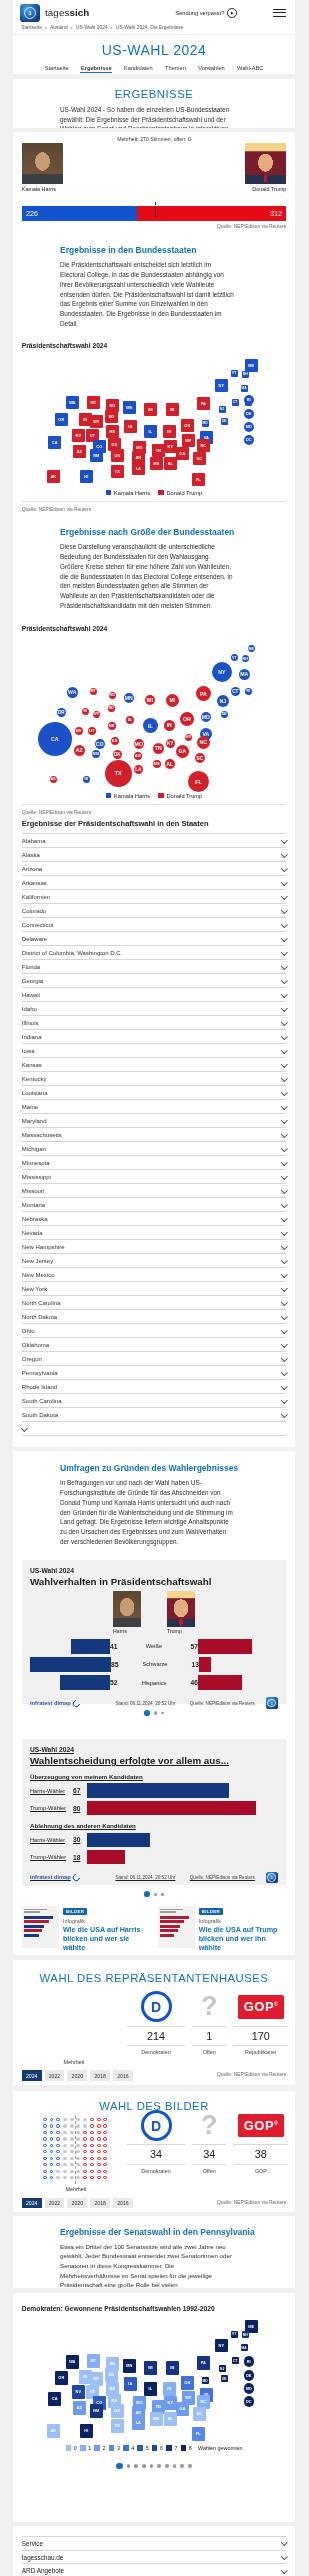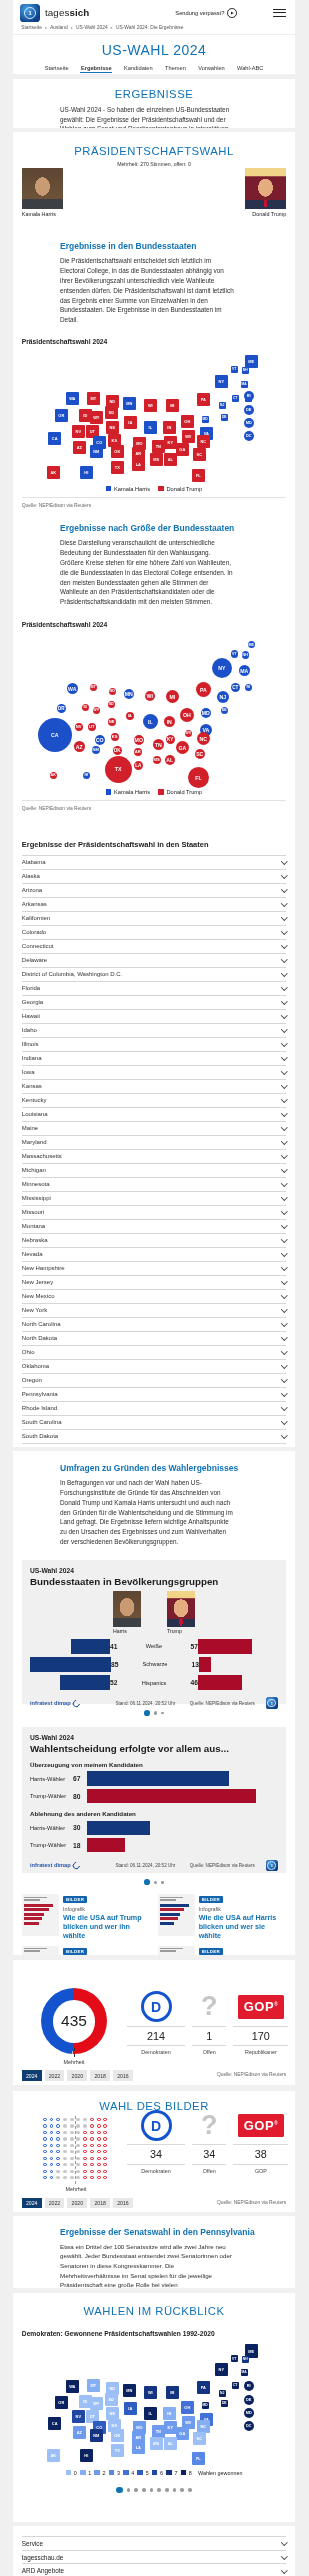--- a/index.html
+++ b/index.html
@@ -156,27 +156,34 @@
       <div class="tab">Wahl-ABC</div>
     </div>
 </div>
 
 <div class="card" style="height:49px;margin-top:4.6px;">
   <h2 class="h-section" style="margin-top:9.3px;">ERGEBNISSE</h2>
   <p style="font-size:6.4px;line-height:1.5;color:#2e2e2e;margin:5.2px 47px 0;">US-Wahl 2024 - So haben die einzelnen US-Bundesstaaten gewählt: Die Ergebnisse der Präsidentschaftswahl und der Wahlen zum Senat und Repräsentantenhaus in interaktiven Grafiken.</p>
 </div>
 
 <div class="card" style="height:1315px;margin-top:4.1px;">
-  <h2 class="h-section" style="margin-top:13.4px;">PRÄSIDENTSCHAFTSWAHL</h2>
   <div style="text-align:center;font-size:5.2px;color:#333;margin-top:4.1px;">Mehrheit: 270 Stimmen, offen: 0</div>
   <div class="pad" style="position:relative;height:58px;">
     <div class="photo harris" style="position:absolute;left:8.8px;top:1px;width:41px;height:41px;"></div>
     <div class="photo trump" style="position:absolute;right:8.8px;top:1px;width:41px;height:41px;"></div>
     <div style="position:absolute;left:8.8px;top:44px;font-size:5.4px;color:#222;">Kamala Harris</div>
     <div style="position:absolute;right:8.8px;top:44px;font-size:5.4px;color:#222;">Donald Trump</div>
+  </div>
+  <div class="pad">
+    <div class="bigbar" id="bigbar">
+        <div class="seg" style="background: rgb(19, 83, 206); width: 111px; padding-left: 4.1px;">226</div>
+        <div class="seg" style="background: rgb(227, 11, 23); flex: 1 1 0%; justify-content: flex-end; padding-right: 4.1px;">312</div>
+        <div class="dash" style="left: 133px;"></div>
+      </div>
+    <div style="text-align:right;margin-top:3.1px;" class="quelle">Quelle: NEP/Edison via Reuters</div>
   </div>
 
   <h3 class="h-article" style="margin-top:15.5px;">Ergebnisse in den Bundesstaaten</h3>
   <p class="p-article">Die Präsidentschaftswahl entscheidet sich letztlich im Electoral College, in das die Bundesstaaten abhängig von ihrer Bevölkerungszahl unterschiedlich viele Wahlleute entsenden dürfen. Die Präsidentschaftswahl ist damit letztlich das Ergebnis einer Summe von Einzelwahlen in den Bundesstaaten. Die Ergebnisse in den Bundesstaaten im Detail.</p>
   <div class="pad" style="margin-top:11.3px;"><span class="maplabel">Präsidentschaftswahl 2024</span></div>
   <div class="mapbox" id="map1" style="width:227px;height:135px;">
       <div class="tile" style="left: 211px; top: 4.1px; width: 13.4px; height: 13.4px; background: rgb(28, 80, 200);">ME</div>
       <div class="tile" style="left: 197px; top: 15px; width: 7.2px; height: 7.2px; background: rgb(28, 80, 200); font-size: 3.3px;">VT</div>
       <div class="tile" style="left: 208px; top: 16px; width: 7.2px; height: 7.2px; background: rgb(28, 80, 200); font-size: 3.3px;">NH</div>
       <div class="tile" style="left: 181px; top: 24px; width: 13.4px; height: 13.4px; background: rgb(28, 80, 200);">NY</div>
@@ -291,21 +298,21 @@
       <div class="bub" style="left: 154px; top: 133px; width: 21.6px; height: 21.6px; background: rgb(210, 32, 43); font-size: 5.2px;">FL</div>
       <div class="bub" style="left: 16px; top: 138px; width: 7.2px; height: 7.2px; background: rgb(210, 32, 43); font-size: 3.6px;">AK</div>
       <div class="bub" style="left: 49px; top: 138px; width: 7.2px; height: 7.2px; background: rgb(28, 80, 200); font-size: 3.6px;">HI</div>
     </div>
   <div class="legend" id="legend2">
       <span><span class="sw" style="background: rgb(28, 80, 200);"></span>Kamala Harris</span>
       <span><span class="sw" style="background: rgb(210, 32, 43);"></span>Donald Trump</span>
     </div>
   <div class="pad"><hr class="hrline"><span class="quelle">Quelle: NEP/Edison via Reuters</span></div>
 
-  <div class="pad" style="margin-top:28px;">
+  <div class="pad" style="margin-top:3px;">
     <div class="acc-head">Ergebnisse der Präsidentschaftswahl in den Staaten</div>
     <div id="accordion">
         <div class="accrow">
           <span>Alabama</span>
           <span class="chev"></span>
         </div>
         <div class="accrow">
           <span>Alaska</span>
           <span class="chev"></span>
         </div>
@@ -475,21 +482,21 @@
       </div>
   </div>
 </div>
 
 <div class="card" style="height:504px;margin-top:4.6px;">
   <h3 class="h-article" style="margin-top:11.3px;">Umfragen zu Gründen des Wahlergebnisses</h3>
   <p class="p-article">In Befragungen vor und nach der Wahl haben US-Forschungsinstitute die Gründe für das Abschneiden von Donald Trump und Kamala Harris untersucht und auch nach den Gründen für die Wahlentscheidung und die Stimmung im Land gefragt. Die Ergebnisse liefern wichtige Anhaltspunkte zu den Ursachen des Ergebnisses und zum Wahlverhalten der verschiedenen Bevölkerungsgruppen.</p>
 
   <div class="info" style="margin-top:12.4px;height:130px;">
     <div class="kick">US-Wahl 2024</div>
-    <div class="big">Bundesstaaten in Bevölkerungsgruppen</div>
+    <div class="big">Wahlverhalten in Präsidentschaftswahl</div>
     <div style="display:flex;justify-content:center;gap:26px;margin-top:4.1px;">
       <div>
           <div class="photo harris" style="width:28px;height:36px;"></div>
            <div style="font-size:5.2px;margin-top:1.5px;">Harris</div>
         </div>
       <div>
           <div class="photo trump" style="width:28px;height:36px;"></div>
            <div style="font-size:5.2px;margin-top:1.5px;">Trump</div>
         </div>
     </div>
@@ -545,21 +552,21 @@
           <span class="ring">1</span>
         </span>
     </div>
   </div>
   <div class="dots" id="dots1" style="margin-top:6.2px;">
       <span class="dot active" style="width: 5.7px; height: 5.7px;"></span>
       <span class="dot" style="width: 3.1px; height: 3.1px;"></span>
       <span class="dot" style="width: 2.6px; height: 2.6px;"></span>
     </div>
 
-  <div class="info" style="margin-top:11px;height:132px;">
+  <div class="info" style="margin-top:23px;height:132px;text-decoration:underline;">
     <div class="kick">US-Wahl 2024</div>
     <div class="big">Wahlentscheidung erfolgte vor allem aus...</div>
     <div id="info2groups">
         <div class="grplabel">Überzeugung von meinem Kandidaten</div>
         <div class="grow">
           <span class="nm">Harris-Wähler</span>
           <span class="val">67</span>
           <div style="height: 14.4px; background: rgb(19, 57, 124); width: 142px;"></div>
         </div>
         <div class="grow">
@@ -596,73 +603,68 @@
       <span class="dot" style="width: 3.1px; height: 3.1px;"></span>
       <span class="dot" style="width: 2.6px; height: 2.6px;"></span>
     </div>
 
   <div class="tgrid" id="teasers">
       <div class="teaser">
         <div class="thumb">
           <div class="tl" style="width: 70%;"></div>
           <div class="tl" style="width: 50%;"></div>
           <div style="margin-top: 3.1px;">
+            <div style="height: 3.1px; margin-bottom: 1.5px; background: rgb(20, 57, 124); width: 90%;"></div>
+            <div style="height: 3.1px; margin-bottom: 1.5px; background: rgb(177, 27, 52); width: 75%;"></div>
+            <div style="height: 3.1px; margin-bottom: 1.5px; background: rgb(20, 57, 124); width: 62%;"></div>
+            <div style="height: 3.1px; margin-bottom: 1.5px; background: rgb(177, 27, 52); width: 55%;"></div>
+            <div style="height: 3.1px; margin-bottom: 1.5px; background: rgb(20, 57, 124); width: 45%;"></div>
+          </div>
+        </div>
+        <div><span class="badge">BILDER</span><div class="tkick">Infografik</div><div class="ttitle">Wie die USA auf Harris blicken und wer sie wählte</div></div>
+      </div>
+      <div class="teaser">
+        <div class="thumb">
+          <div class="tl" style="width: 70%;"></div>
+          <div class="tl" style="width: 50%;"></div>
+          <div style="margin-top: 3.1px;">
             <div style="height: 3.1px; margin-bottom: 1.5px; background: rgb(177, 27, 52); width: 90%;"></div>
             <div style="height: 3.1px; margin-bottom: 1.5px; background: rgb(177, 27, 52); width: 75%;"></div>
             <div style="height: 3.1px; margin-bottom: 1.5px; background: rgb(177, 27, 52); width: 62%;"></div>
             <div style="height: 3.1px; margin-bottom: 1.5px; background: rgb(177, 27, 52); width: 55%;"></div>
             <div style="height: 3.1px; margin-bottom: 1.5px; background: rgb(177, 27, 52); width: 45%;"></div>
           </div>
         </div>
         <div><span class="badge">BILDER</span><div class="tkick">Infografik</div><div class="ttitle">Wie die USA auf Trump blicken und wer ihn wählte</div></div>
+      </div>
+      <div class="teaser">
+        <div class="thumb">
+          <div class="tl" style="width: 70%;"></div>
+          <div class="tl" style="width: 50%;"></div>
+          <div style="margin-top: 3.1px;">
+            <div style="height: 3.1px; margin-bottom: 1.5px; background: rgb(46, 60, 78); width: 90%;"></div>
+          </div>
+        </div>
+        <div><span class="badge">BILDER</span><div class="tkick">Infografik</div></div>
       </div>
       <div class="teaser">
         <div class="thumb">
           <div class="tl" style="width: 70%;"></div>
           <div class="tl" style="width: 50%;"></div>
           <div style="margin-top: 3.1px;">
             <div style="height: 3.1px; margin-bottom: 1.5px; background: rgb(20, 57, 124); width: 90%;"></div>
-            <div style="height: 3.1px; margin-bottom: 1.5px; background: rgb(177, 27, 52); width: 75%;"></div>
-            <div style="height: 3.1px; margin-bottom: 1.5px; background: rgb(20, 57, 124); width: 62%;"></div>
-            <div style="height: 3.1px; margin-bottom: 1.5px; background: rgb(177, 27, 52); width: 55%;"></div>
-            <div style="height: 3.1px; margin-bottom: 1.5px; background: rgb(20, 57, 124); width: 45%;"></div>
-          </div>
-        </div>
-        <div><span class="badge">BILDER</span><div class="tkick">Infografik</div><div class="ttitle">Wie die USA auf Harris blicken und wer sie wählte</div></div>
-      </div>
-      <div class="teaser">
-        <div class="thumb">
-          <div class="tl" style="width: 70%;"></div>
-          <div class="tl" style="width: 50%;"></div>
-          <div style="margin-top: 3.1px;">
-            <div style="height: 3.1px; margin-bottom: 1.5px; background: rgb(46, 60, 78); width: 90%;"></div>
           </div>
         </div>
         <div><span class="badge">BILDER</span><div class="tkick">Infografik</div></div>
       </div>
-      <div class="teaser">
-        <div class="thumb">
-          <div class="tl" style="width: 70%;"></div>
-          <div class="tl" style="width: 50%;"></div>
-          <div style="margin-top: 3.1px;">
-            <div style="height: 3.1px; margin-bottom: 1.5px; background: rgb(20, 57, 124); width: 90%;"></div>
-          </div>
-        </div>
-        <div><span class="badge">BILDER</span><div class="tkick">Infografik</div></div>
-      </div>
     </div>
 </div>
 
 <div class="card" style="height:125px;margin-top:5.2px;">
-  <div class="donut" id="housedonut" style="position: absolute; left: 28px; top: 28px; width: 66px; height: 66px; background: conic-gradient(rgb(227, 11, 23) 0deg, rgb(227, 11, 23) 50.5747%, rgb(187, 187, 187) 50.5747%, rgb(187, 187, 187) 50.8046%, rgb(19, 83, 206) 50.8046%, rgb(19, 83, 206) 100%);">
-    <div class="hole">
-        <span>435</span>
-      </div>
-    <div class="mdash"></div>
-  </div>
+  <h2 class="h-section" style="margin-top:11.3px;">WAHL DES REPRÄSENTANTENHAUSES</h2>
   <div class="mehr" style="position:absolute;left:28px;top:99px;width:66px;">Mehrheit</div>
   <div class="ccols" id="housecols" style="left:114px;top:32px;">
       <div class="ccol" style="width: 58px;">
         <div class="logo">
           <div class="dlogo">D</div>
         </div>
         <div class="num">214</div>
         <div class="lbl">Demokraten</div>
       </div>
       <div class="ccol" style="width: 34px;">
@@ -828,21 +830,20 @@
     </div>
   <div class="quelle" style="position:absolute;right:8.8px;top:109px;">Quelle: NEP/Edison via Reuters</div>
 </div>
 
 <div class="card" style="height:72px;margin-top:4.6px;">
   <h3 class="h-article" style="margin-top:10.3px;">Ergebnisse der Senatswahl in den Pennsylvania</h3>
   <p class="p-article" style="font-size:6.2px;">Etwa ein Drittel der 100 Senatssitze wird alle zwei Jahre neu gewählt. Jeder Bundesstaat entsendet zwei Senatorinnen oder Senatoren in diese Kongresskammer. Die Mehrheitsverhältnisse im Senat spielen für die jeweilige Präsidentschaft eine große Rolle bei vielen Gesetzgebungsvorhaben. Wie sehen die Ergebnisse der Wahlen um die Senatssitze 2024 in den Bundesstaaten aus?</p>
 </div>
 
 <div class="card" style="height:229px;margin-top:4.6px;">
-  <h2 class="h-section" style="margin-top:12.4px;">WAHLEN IM RÜCKBLICK</h2>
   <div class="pad" style="margin-top:11.3px;"><span class="maplabel">Demokraten: Gewonnene Präsidentschaftswahlen 1992-2020</span></div>
   <div class="mapbox" id="map3" style="width:227px;height:129px;margin-top:3.1px;">
       <div class="tile" style="left: 211px; top: 3.8px; width: 13.4px; height: 13.4px; background: rgb(11, 34, 96);">ME</div>
       <div class="tile" style="left: 197px; top: 14.3px; width: 7.2px; height: 7.2px; background: rgb(11, 34, 96); font-size: 3.3px;">VT</div>
       <div class="tile" style="left: 208px; top: 15px; width: 7.2px; height: 7.2px; background: rgb(20, 52, 130); font-size: 3.3px;">NH</div>
       <div class="tile" style="left: 181px; top: 22.4px; width: 13.4px; height: 13.4px; background: rgb(11, 34, 96);">NY</div>
       <div class="tile" style="left: 207px; top: 28px; width: 7.2px; height: 7.2px; background: rgb(11, 34, 96); font-size: 3.3px;">MA</div>
       <div class="tile" style="left: 198px; top: 41px; width: 7.2px; height: 7.2px; background: rgb(11, 34, 96); font-size: 3.3px;">CT</div>
       <div class="tile" style="left: 211px; top: 41px; width: 7.2px; height: 7.2px; background: rgb(11, 34, 96); font-size: 3.3px;">RI</div>
       <div class="tile" style="left: 163px; top: 40px; width: 13.4px; height: 13.4px; background: rgb(20, 52, 130);">PA</div>

